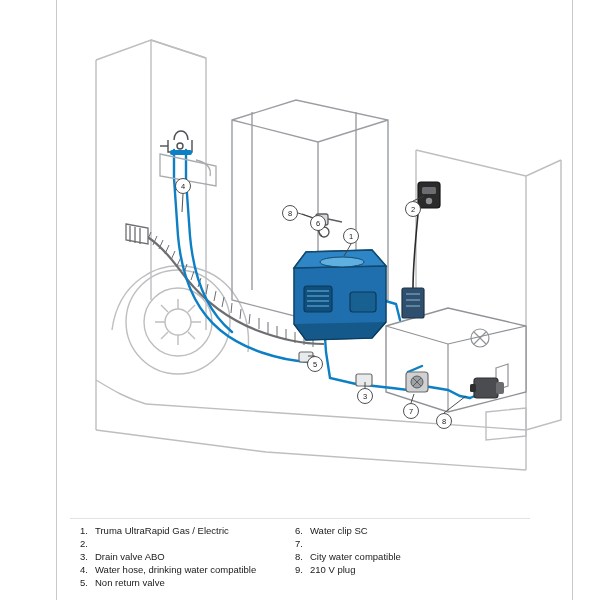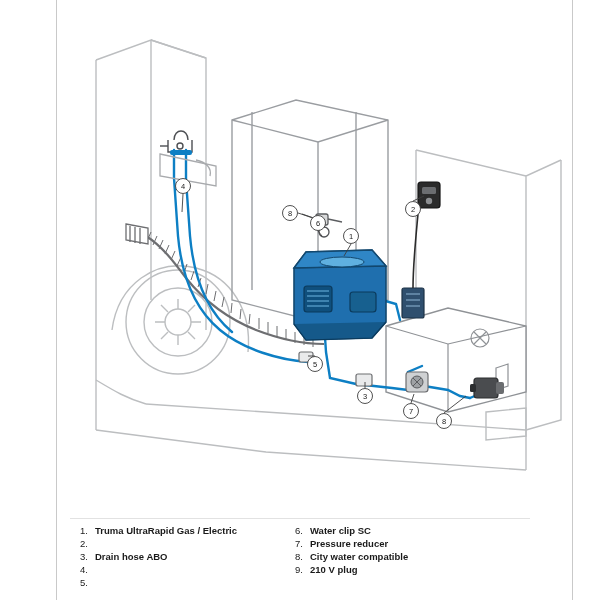--- a/index.html
+++ b/index.html
@@ -64,21 +64,21 @@
     display: flex;
     align-items: baseline;
     white-space: nowrap;
   }
   .legend-num {
     width: 18px;
     text-align: right;
     padding-right: 7px;
     flex: none;
   }
-  .legend-text { flex: 1 1 auto; font-weight: bold; }
+  .legend-text { flex: 1 1 auto; }
   .legend-divider {
     position: absolute;
     left: 70px;
     top: 518px;
     width: 460px;
     height: 1px;
     background: #e2e2e2;
   }
 
   
@@ -315,37 +315,38 @@
     <div class="legend-col col-a">
       <div class="legend-row">
         <span class="legend-num">1.</span>
         <span class="legend-text">Truma UltraRapid Gas / Electric</span>
       </div>
       <div class="legend-row">
         <span class="legend-num">2.</span>
       </div>
       <div class="legend-row">
         <span class="legend-num">3.</span>
-        <span class="legend-text">Drain hose ABO</span>
+        <span class="legend-text">Drain valve ABO</span>
       </div>
       <div class="legend-row">
         <span class="legend-num">4.</span>
+        <span class="legend-text">Water hose, drinking water compatible</span>
       </div>
       <div class="legend-row">
         <span class="legend-num">5.</span>
+        <span class="legend-text">Non return valve</span>
       </div>
     </div>
     <div class="legend-col col-b">
       <div class="legend-row">
         <span class="legend-num">6.</span>
         <span class="legend-text">Water clip SC</span>
       </div>
       <div class="legend-row">
         <span class="legend-num">7.</span>
-        <span class="legend-text">Pressure reducer</span>
       </div>
       <div class="legend-row">
         <span class="legend-num">8.</span>
         <span class="legend-text">City water compatible</span>
       </div>
       <div class="legend-row">
         <span class="legend-num">9.</span>
         <span class="legend-text">210 V plug</span>
       </div>
     </div>

